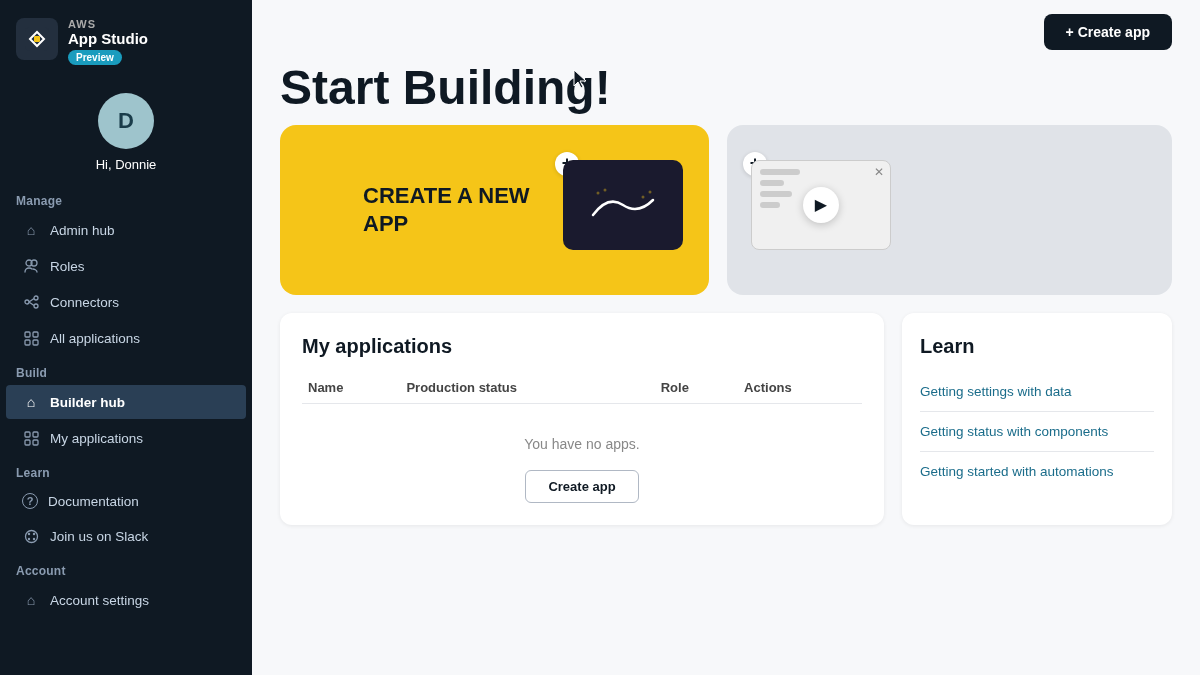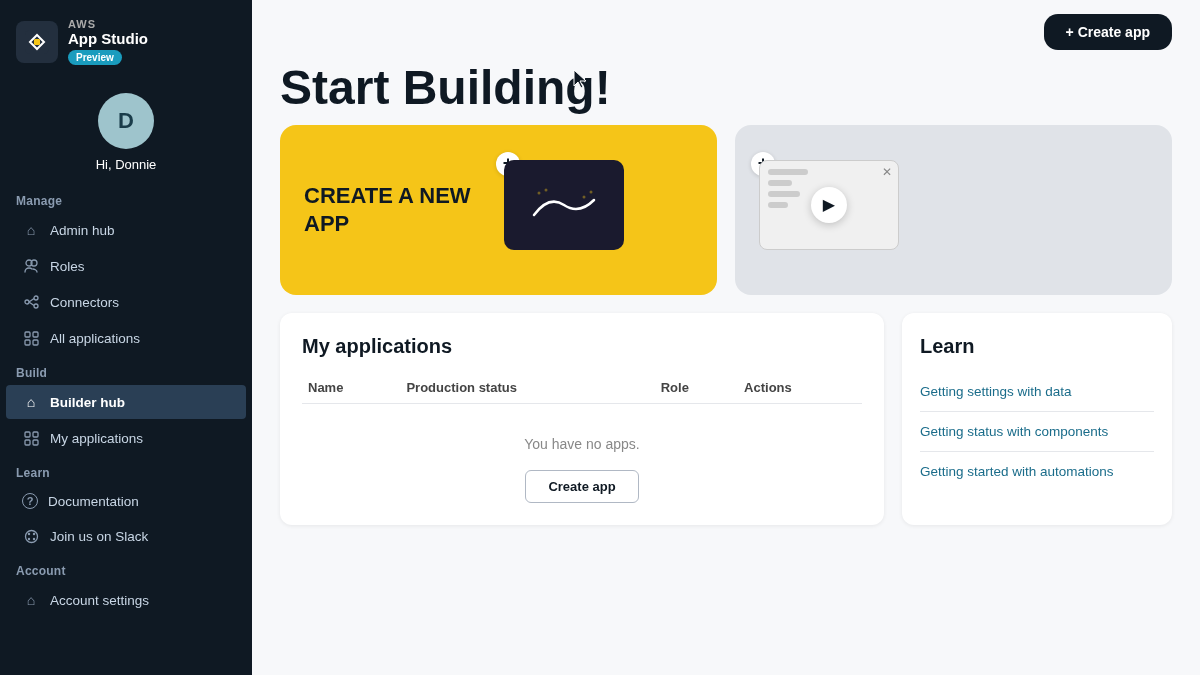--- a/index.html
+++ b/index.html
@@ -18,21 +18,20 @@
       min-width: 252px;
       background: #0f1923;
       color: #fff;
       display: flex;
       flex-direction: column;
       height: 675px;
       overflow-y: auto;
     }
     .sidebar-logo {
       display: flex;
-      align-items: center;
       gap: 10px;
       padding: 18px 16px 8px 16px;
     }
     .logo-icon {
       width: 42px;
       height: 42px;
       background: #232f3e;
       border-radius: 8px;
       display: flex;
       align-items: center;
@@ -144,21 +143,21 @@
     
     .main-header {
       display: flex;
       justify-content: flex-end;
       padding: 14px 28px 0 28px;
     }
     .create-app-btn {
       background: #0f1923;
       color: #fff;
       border: none;
-      border-radius: 14px;
+      border-radius: 8px;
       padding: 10px 22px;
       font-size: 14px;
       font-weight: 600;
       cursor: pointer;
       display: flex;
       align-items: center;
       gap: 6px;
     }
 
     
@@ -173,24 +172,24 @@
     
     .cards-row {
       display: flex;
       gap: 18px;
       padding: 0 28px 18px 28px;
     }
     .card-create {
       flex: 1;
       background: #f5c518;
       border-radius: 16px;
-      padding: 28px 24px;
-      display: flex;
-      align-items: center;
-      justify-content: flex-start;
+      padding: 28px 16px;
+      display: flex;
+      align-items: center;
+      justify-content: flex-end;
       min-height: 170px;
       cursor: pointer;
     }
     .card-create-title {
       font-size: 22px;
       font-weight: 900;
       color: #0f1923;
       line-height: 1.25;
       max-width: 200px;
     }

